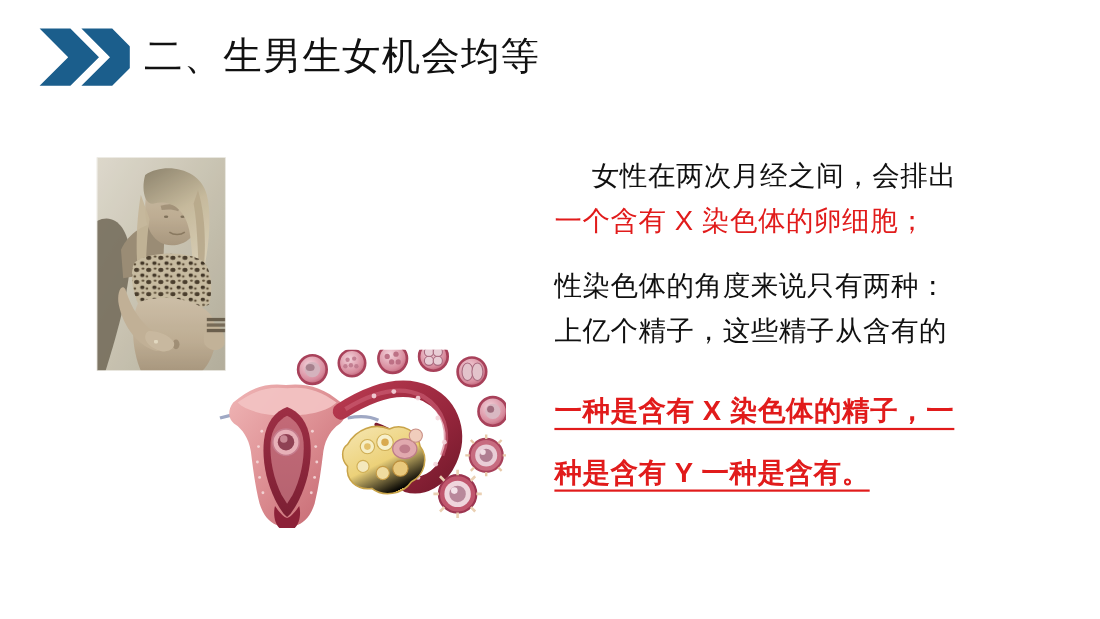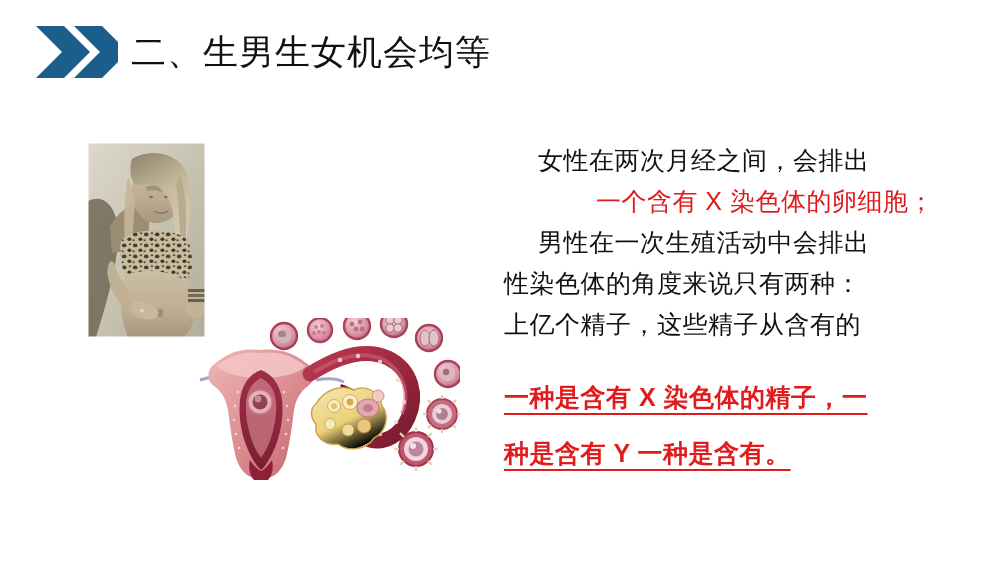--- a/index.html
+++ b/index.html
@@ -35,23 +35,23 @@
 
   
   .textblock{
     position:absolute;left:504px;top:140px;width:430px;
   }
   .para{margin:0;padding:0;}
   .para .line{
     display:block;font-size:25px;line-height:41px;
     color:#111111;white-space:nowrap;letter-spacing:0.5px;
   }
-  .para.p1{margin-bottom:0;}
+  .para.p1{margin-bottom:18px;}
   .para .line.indent{text-indent:34px;}
-  .line.red{color:#E11B1B;text-align:right;}
+  .line.red{color:#E11B1B;}
   .para.p3{margin-top:24px;font-weight:bold;}
   .para.p3 .line{
     color:#E11B1B;line-height:56px;
     text-decoration:underline;
     text-underline-offset:7px;
     text-decoration-thickness:2px;
   }
 </style>
 </head>
 <body>
@@ -318,21 +318,20 @@
   </div>
 
   <div class="textblock">
 
     <p class="para p1">
       <span class="line indent">女性在两次月经之间，会排出</span>
       <span class="line red">一个含有 X 染色体的卵细胞；</span>
     </p>
 
     <p class="para p2">
-      <span class="line indent">男性在一次生殖活动中会排出</span>
       <span class="line">性染色体的角度来说只有两种：</span>
       <span class="line">上亿个精子，这些精子从含有的</span>
     </p>
 
     <p class="para p3">
       <span class="line">一种是含有 X 染色体的精子，一</span>
       <span class="line">种是含有 Y 一种是含有。</span>
     </p>
 
   </div>

